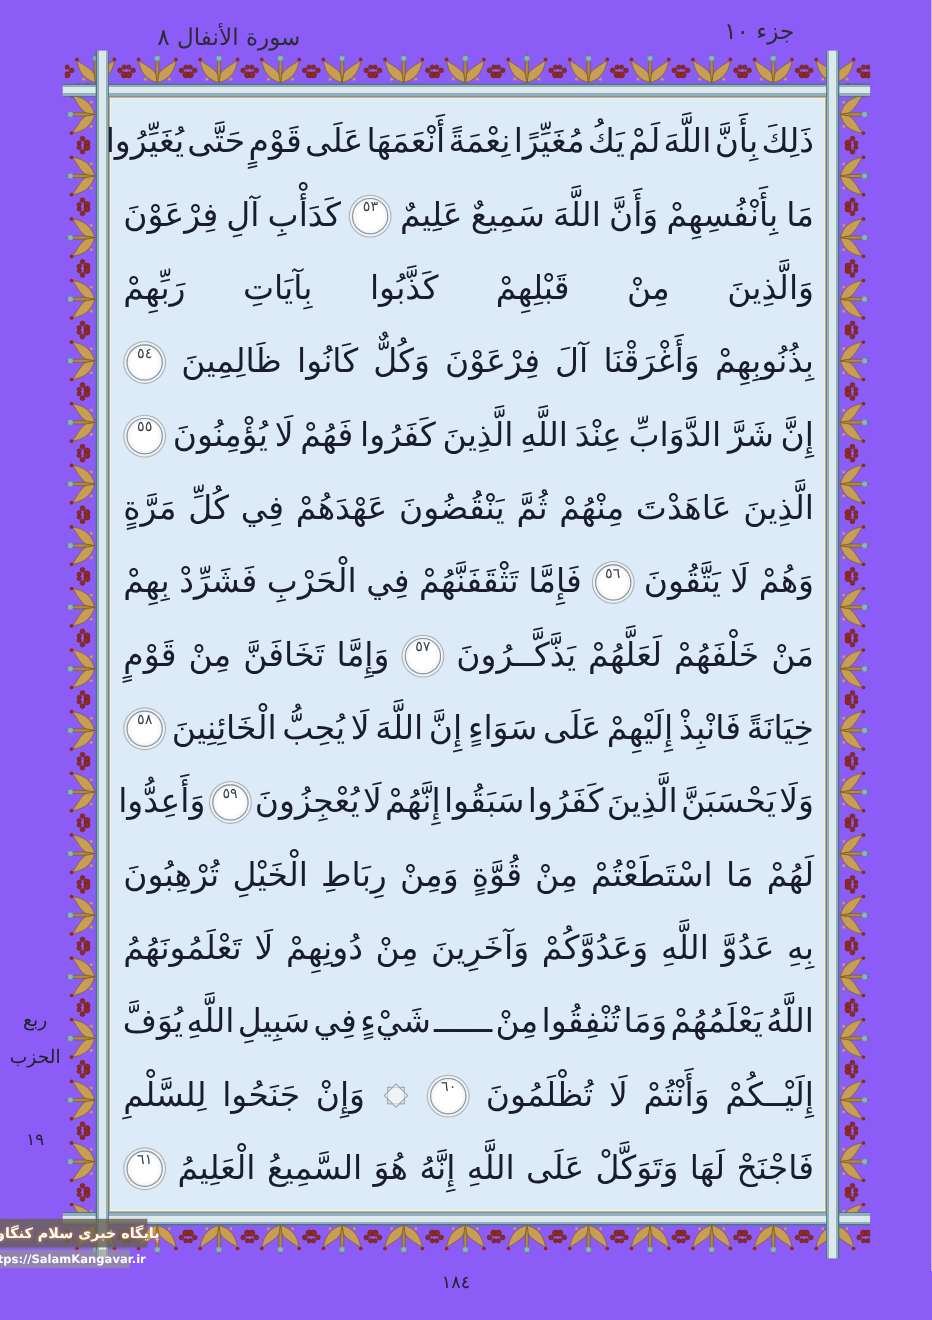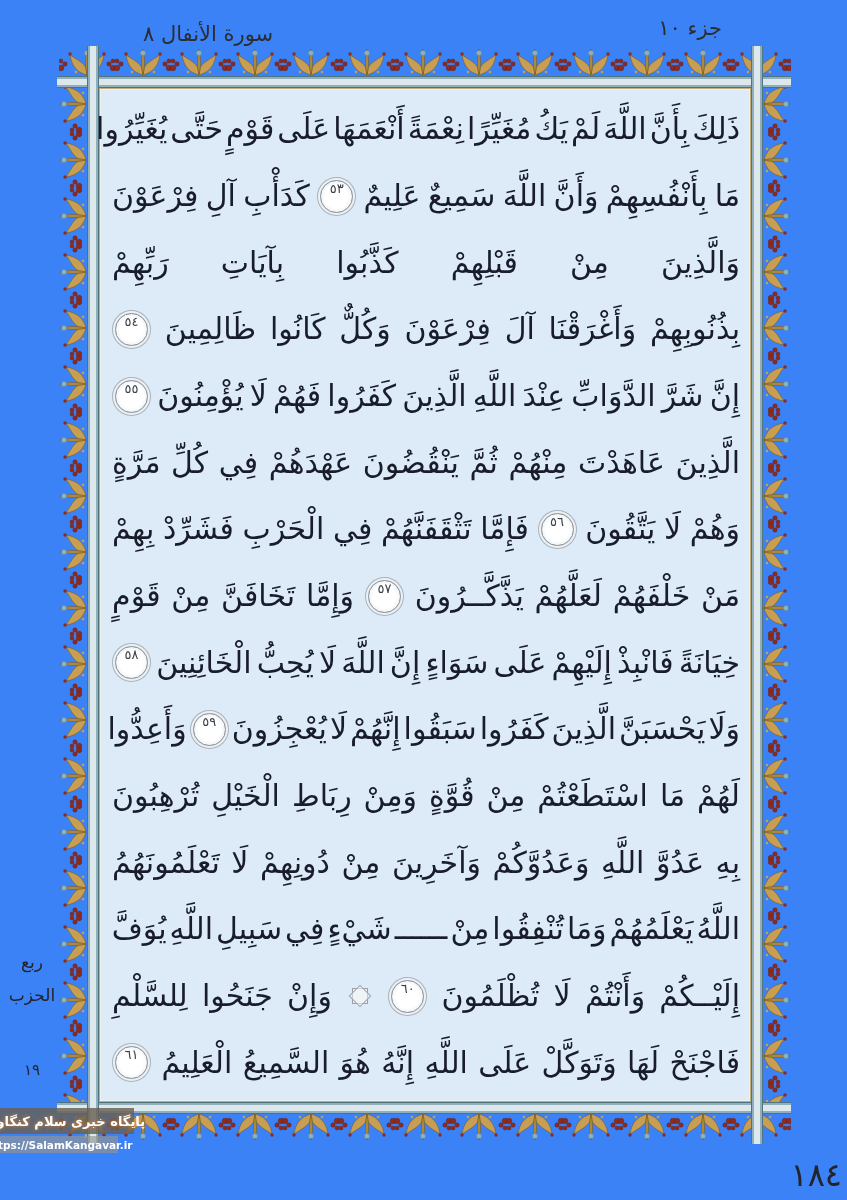--- a/index.html
+++ b/index.html
@@ -1,16 +1,16 @@
 <!DOCTYPE html>
 <html lang="ar"><head>
 <meta charset="utf-8">
 <style>
   html,body{margin:0;padding:0;background:#fff;font-family:"DejaVu Sans",sans-serif;}
-  .page{position:relative;width:847px;height:1200px;background:#3b82f6;overflow:hidden;}
+  .page{position:relative;width:847px;height:1200px;background:#8b5cf6;overflow:hidden;}
 
   
   .hdr{position:absolute;color:#2c2c34;font-size:21px;direction:rtl;white-space:nowrap;}
   .hdr-surah{left:143px;top:22px;}
   .hdr-juz{right:125px;top:16px;}
 
   
   .rule-h{position:absolute;left:57px;width:734px;height:12px;
     background:linear-gradient(to bottom,#4e7482 0 1px,#8fafbc 1px 3px,#dde8ec 3px 9px,#8fafbc 9px 11px,#4e7482 11px 12px);}
   .rule-v{position:absolute;top:46px;height:1098px;width:12px;
@@ -38,26 +38,26 @@
   .ayah{width:31px;height:31px;border-radius:50%;flex:0 0 auto;margin:0 3px;
     border:1.5px solid #8a929b;background:radial-gradient(circle,#ffffff 52%,#dde2e7);
     box-shadow:0 0 0 2px #eef1f4,0 0 0 3px #aab2ba;
     display:flex;align-items:flex-start;justify-content:center;}
   .ayah-num{font-size:13px;color:#3c424b;direction:rtl;}
   .hizb{position:relative;width:22px;height:22px;flex:0 0 auto;margin:0 3px;}
   .hizb::before,.hizb::after{content:"";position:absolute;inset:3px;border:1.5px solid #9aa1a9;background:rgba(244,246,248,.55);}
   .hizb::after{transform:rotate(45deg);}
 
   
-  .rub{position:absolute;left:4px;top:946px;width:56px;text-align:center;color:#23232b;direction:rtl;}
+  .rub{position:absolute;left:4px;top:912px;width:56px;text-align:center;color:#23232b;direction:rtl;}
   .rub div{font-size:17px;line-height:1.95;}
   .rub .num{font-size:15px;margin-top:44px;}
 
   
-  .pageno{position:absolute;left:0;right:5px;top:1156px;text-align:right;font-size:32px;color:#23232b;direction:rtl;}
+  .pageno{position:absolute;left:0;right:18px;top:1156px;text-align:center;font-size:16px;color:#23232b;direction:rtl;}
 
   
   .wm1{position:absolute;left:0;top:1108px;width:134px;height:26px;background:rgba(104,96,86,.82);
     color:#fff;font-size:13px;font-weight:bold;direction:rtl;display:flex;align-items:center;justify-content:center;
     text-shadow:0 0 4px rgba(235,140,50,.9);white-space:nowrap;}
   .wm2{position:absolute;left:0;top:1136px;width:118px;height:17px;background:rgba(150,148,145,.66);
     color:#fff;font-size:10.5px;font-weight:bold;display:flex;align-items:center;justify-content:center;white-space:nowrap;}
 
   .defs-hidden{position:absolute;width:0;height:0;overflow:hidden;}
 </style>

